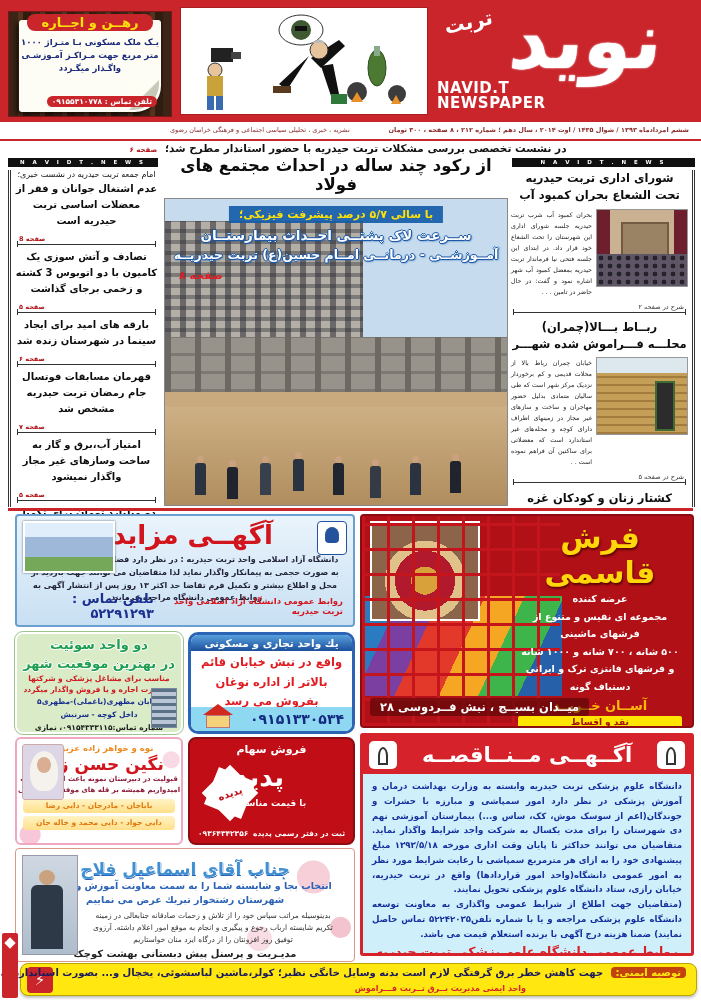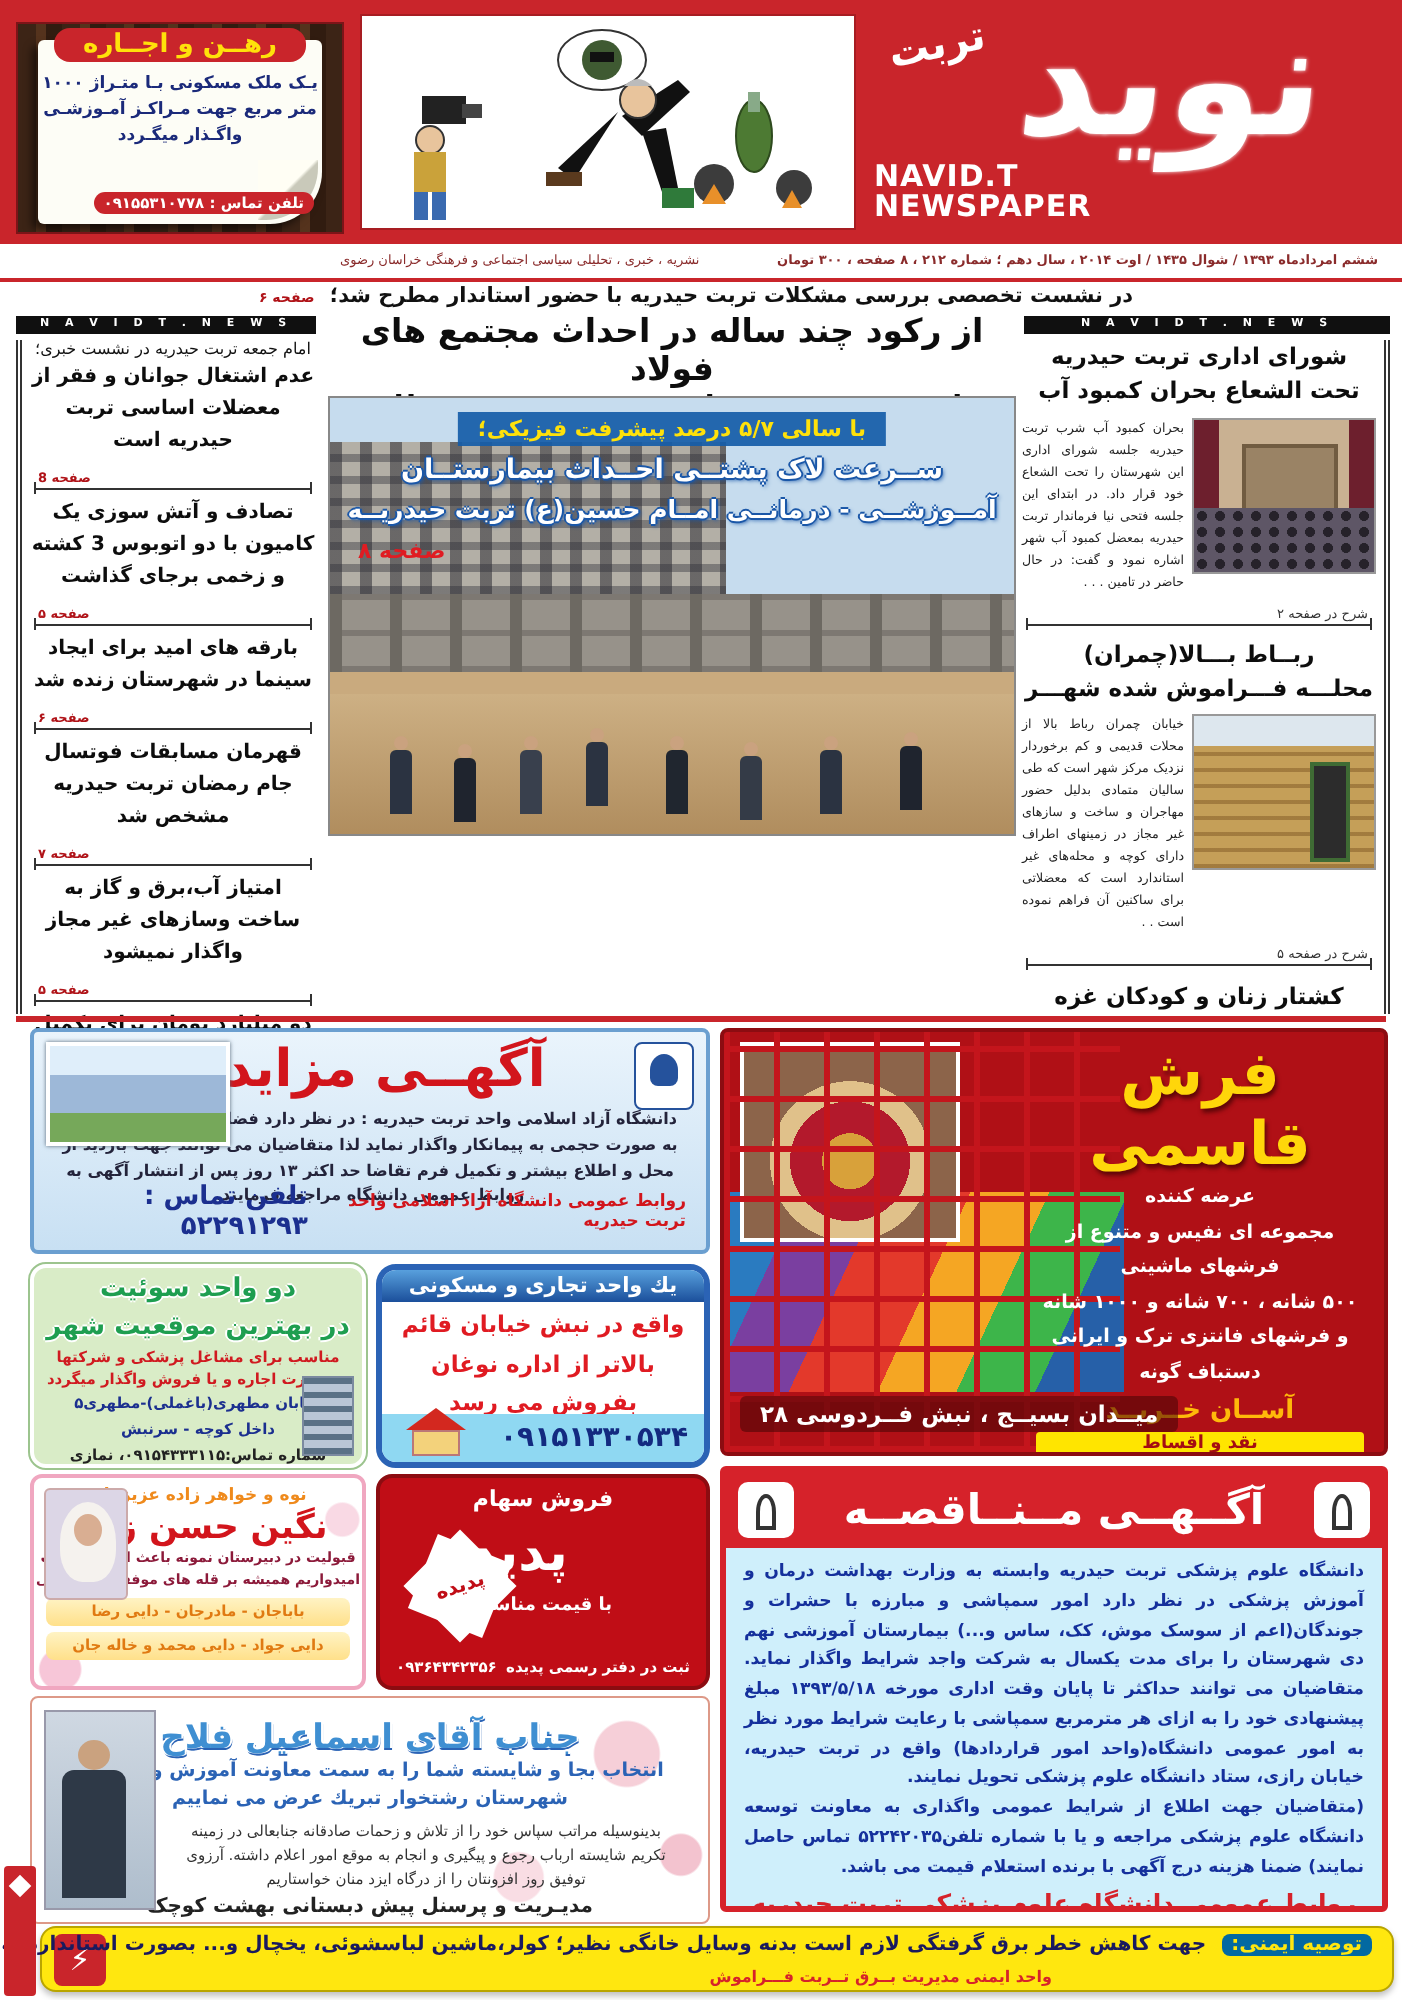--- a/index.html
+++ b/index.html
@@ -30,21 +30,21 @@
   
   #kicker-row { position:absolute; top:142px; right:105px; left:100px; text-align:center; font-size:10.5px; font-weight:bold; color:#111; }
   #kicker-row .kpage { color:#b01318; font-size:7px; font-weight:bold; margin-right:4px; }
   #headline { position:absolute; top:156px; left:165px; width:342px; text-align:center; font-weight:bold; color:#0d0d0d; }
   #headline .h1 { font-size:16.5px; }
   #headline .h2 { font-size:14.5px; margin-top:2px; }
 
   .colbar { position:absolute; top:158px; height:9px; background:#101010; color:#fff; font-size:5.5px; letter-spacing:3px; text-align:center; line-height:9px; font-weight:bold; }
 
   
-  #main-photo { position:absolute; top:198px; left:164px; width:344px; height:220px; overflow:hidden; border:1px solid #888;
+  #main-photo { position:absolute; top:198px; left:164px; width:344px; height:308px; overflow:hidden; border:1px solid #888;
       background:linear-gradient(#c6dcee 0 45%,#dfeaf2 60%,#c9aa7e 60%); }
   .far-building { position:absolute; top:22px; left:0; width:58%; height:40%; background-color:#b3afa6;
       background-image:repeating-linear-gradient(90deg,rgba(45,45,52,.55) 0 6px,transparent 6px 15px),
                        repeating-linear-gradient(0deg,rgba(70,70,76,.5) 0 4px,transparent 4px 11px); }
   .skeleton { position:absolute; top:45%; left:0; right:0; height:18%; background-color:#97928a;
       background-image:repeating-linear-gradient(90deg,#6d6962 0 6px,transparent 6px 30px),
                        repeating-linear-gradient(0deg,#7d7872 0 3px,transparent 3px 18px); }
   .dirt { position:absolute; bottom:0; left:0; right:0; height:32%; background:linear-gradient(#cdb084,#b08d5e); }
   .person { position:absolute; bottom:10px; width:11px; height:32px; border-radius:3px 3px 0 0; }
   .person::before { content:""; position:absolute; top:-7px; left:2px; width:7px; height:7px; border-radius:50%; background:#caa27f; }
@@ -163,21 +163,21 @@
   .emblem { position:absolute; top:5px; width:28px; height:28px; background:#fff; border-radius:5px; }
   .emblem.r { right:6px; } .emblem.l { left:6px; }
   .emblem::before { content:""; position:absolute; inset:6px 9px 4px 9px; border:2px solid #333; border-radius:50% 50% 0 0; }
   #monaqese .body { padding:5px 9px 0; color:#15309c; font-weight:bold; font-size:8.6px; line-height:1.72; text-align:justify; }
   #monaqese .note { padding:0 9px; color:#15309c; font-weight:bold; font-size:8.6px; line-height:1.72; text-align:justify; }
   #monaqese .foot { text-align:center; color:#d6222a; font-weight:bold; font-size:12.5px; margin-top:2px; }
 
   
   #safety { position:absolute; top:963px; left:20px; width:677px; height:33px; background:#ffe70f; border:1px solid #b9a500; border-radius:8px; box-shadow:0 2px 3px rgba(0,0,0,.25); }
   #safety .row1 { position:absolute; top:3px; right:10px; left:60px; font-size:10px; font-weight:bold; color:#1a1a5e; white-space:nowrap; }
-  #safety .lbl { background:#0369a1; color:#ffe70f; padding:0 5px; border-radius:4px; margin-left:4px; font-size:10px; }
+  #safety .lbl { background:#c2410c; color:#ffe70f; padding:0 5px; border-radius:4px; margin-left:4px; font-size:10px; }
   #safety .row2 { position:absolute; bottom:2px; right:170px; font-size:8px; font-weight:bold; color:#d6222a; }
   #elec-logo { position:absolute; left:6px; top:3px; width:26px; height:26px; background:#c9252b; border-radius:4px; color:#fff; font-size:15px; text-align:center; line-height:26px; }
 
   #corner-bar { position:absolute; left:2px; top:933px; width:16px; height:65px; background:#c9252b; border-radius:2px; }
   #corner-bar::before { content:""; position:absolute; top:6px; left:4px; width:8px; height:8px; background:#fff; transform:rotate(45deg); }
 </style>
 </head>
 <body>
 
 <div id="page">

